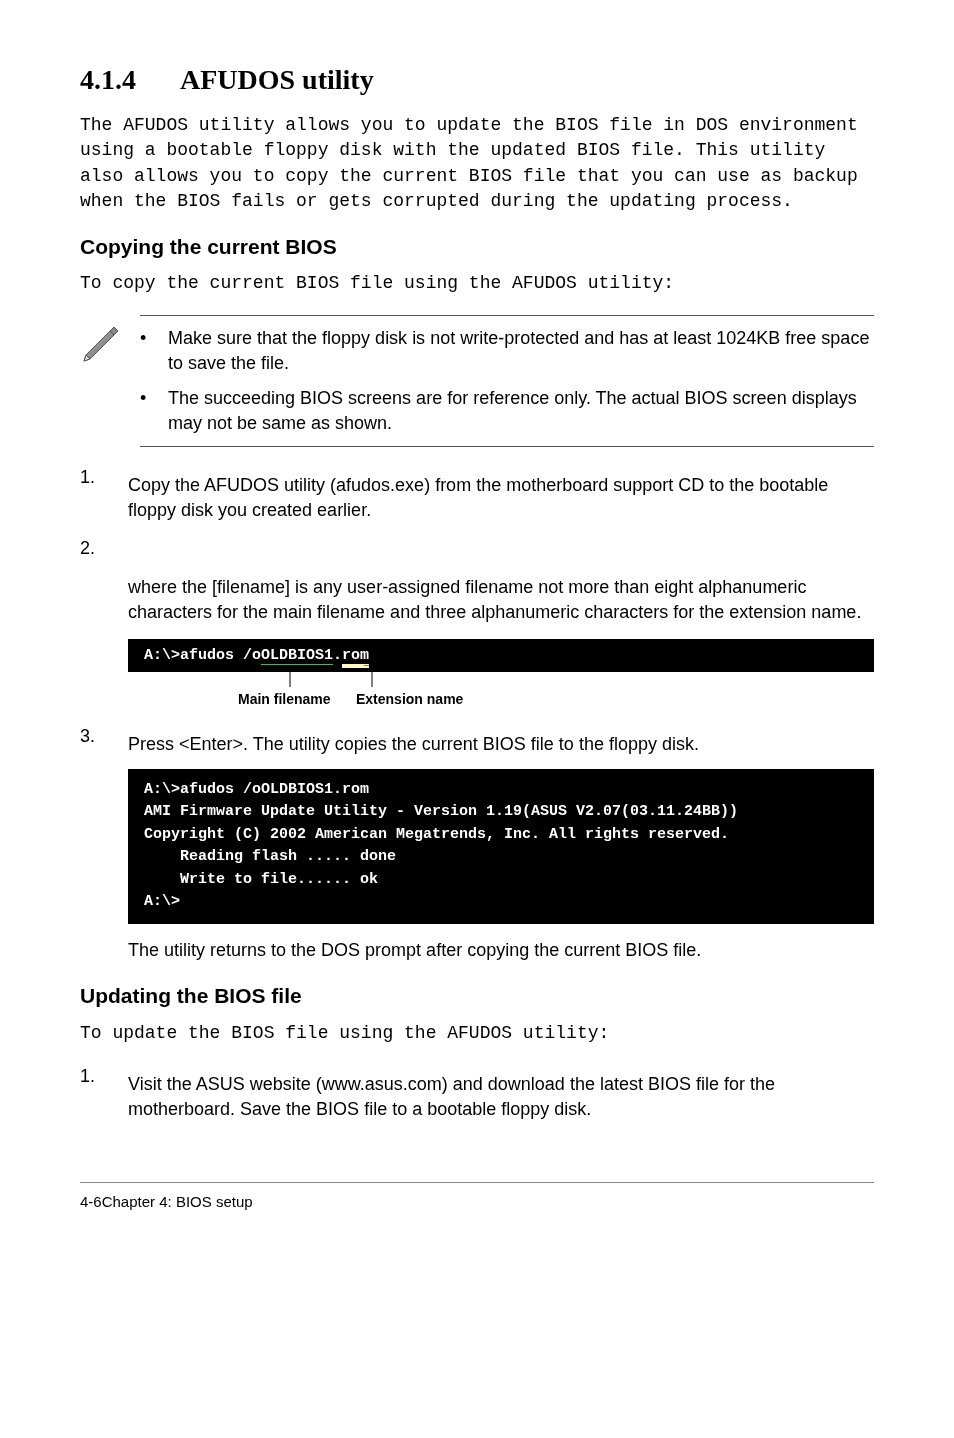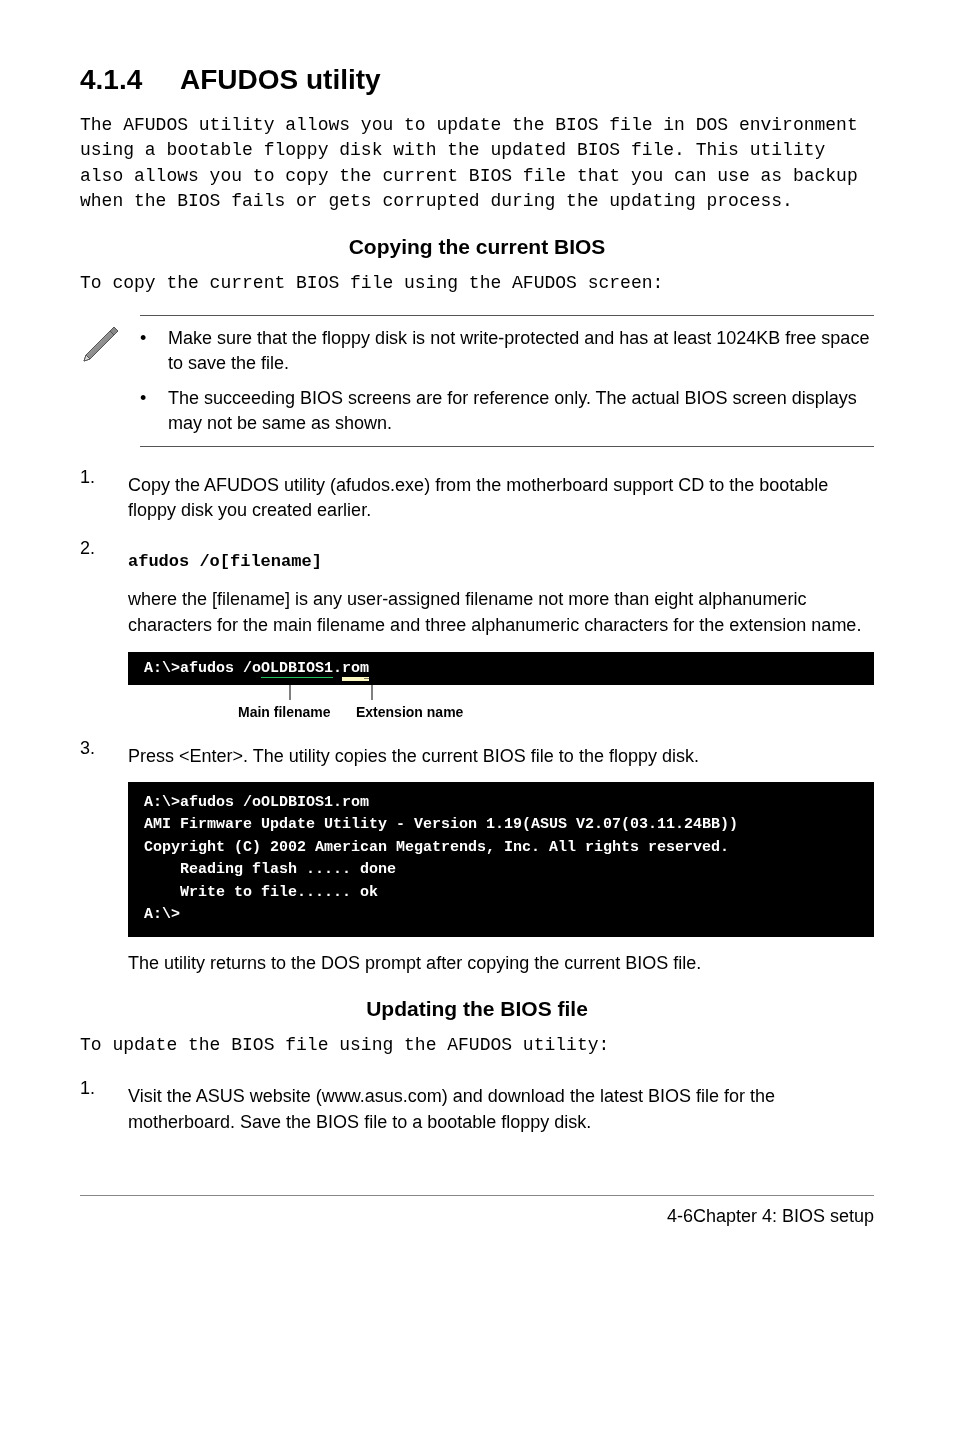--- a/index.html
+++ b/index.html
@@ -8,29 +8,29 @@
       font-family: Arial, Helvetica, sans-serif;
       color: #000;
       padding: 60px 80px 40px 80px;
       font-size: 18px;
       line-height: 1.4;
     }
     .h2 {
       font-size: 28px;
       font-weight: bold;
       margin-bottom: 14px;
+      font-family: Liberation Serif, serif;
     }
     .h2 .secnum { display: inline-block; width: 100px; }
     .para { margin-bottom: 18px; font-family: Liberation Mono, monospace; }
     .h3 {
       font-size: 21px;
       font-weight: bold;
       margin-top: 18px;
       margin-bottom: 10px;
-      text-align: center;
     }
     .note-block {
       display: flex;
       align-items: flex-start;
       margin: 10px 0 18px 0;
     }
     .note-icon {
       width: 60px;
       flex: 0 0 60px;
       display: flex;
@@ -105,40 +105,40 @@
     .connectors {
       position: absolute;
       top: 26px;
       left: 0;
       width: 100%;
       height: 30px;
       pointer-events: none;
     }
     .footer {
       display: flex;
-      justify-content: flex-end;
+      justify-content: flex-start;
       border-top: 1px solid #888;
       padding-top: 8px;
       margin-top: 60px;
-      font-size: 18px;
+      font-size: 15px;
     }
     .indented { margin-left: 48px; margin-bottom: 14px; margin-top: 14px; }
   </style>
 </head>
 <body>
 
 <div class="h2">
   <span class="secnum">4.1.4</span><span>AFUDOS utility</span>
 </div>
 
 <p class="para">The AFUDOS utility allows you to update the BIOS file in DOS environment using a bootable floppy disk with the updated BIOS file. This utility also allows you to copy the current BIOS file that you can use as backup when the BIOS fails or gets corrupted during the updating process.</p>
 
 <div class="h3">Copying the current BIOS</div>
 
-<p class="para">To copy the current BIOS file using the AFUDOS screen:</p>
+<p class="para">To copy the current BIOS file using the AFUDOS utility:</p>
 
 <div class="note-block">
   <div class="note-icon">
     <svg width="42" height="42" viewBox="0 0 42 42">
       <defs>
         <linearGradient id="pg" x1="0" y1="0" x2="1" y2="1">
           <stop offset="0" stop-color="#bbb"></stop>
           <stop offset="1" stop-color="#666"></stop>
         </linearGradient>
       </defs>
@@ -162,21 +162,20 @@
 </div>
 
 <ol class="steps">
   <li>
     <div class="stepnum">1.</div>
     <div class="stepbody">Copy the AFUDOS utility (afudos.exe) from the motherboard support CD to the bootable floppy disk you created earlier.</div>
   </li>
   <li>
     <div class="stepnum">2.</div>
     <div class="stepbody">
-      <div class="codeinline">afudos /o[filename]</div>
     </div>
   </li>
 </ol>
 
 <p class="indented">where the [filename] is any user-assigned filename not more than eight alphanumeric characters  for the main filename and three alphanumeric characters for the extension name.</p>
 
 <div class="filename-diagram">
   <div class="filename-bar"><span>A:\&gt;afudos /o</span><span class="underline-main">OLDBIOS1</span><span>.</span><span class="underline-ext">rom</span></div>
   <svg class="connectors" width="760" height="34">
     <line x1="162" y1="0" x2="162" y2="22" stroke="#000" stroke-width="1"></line>

